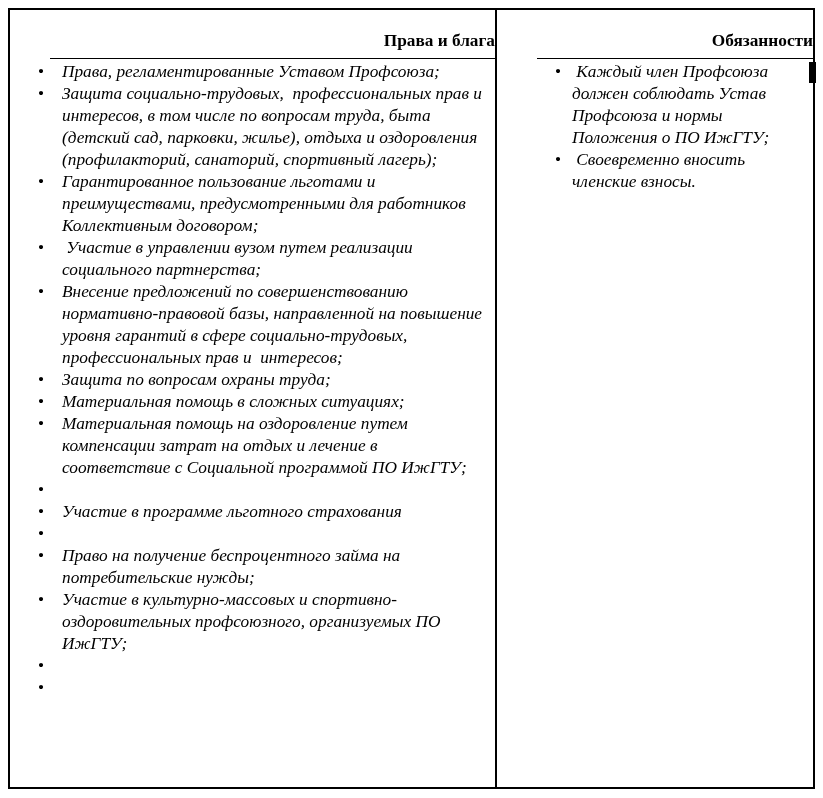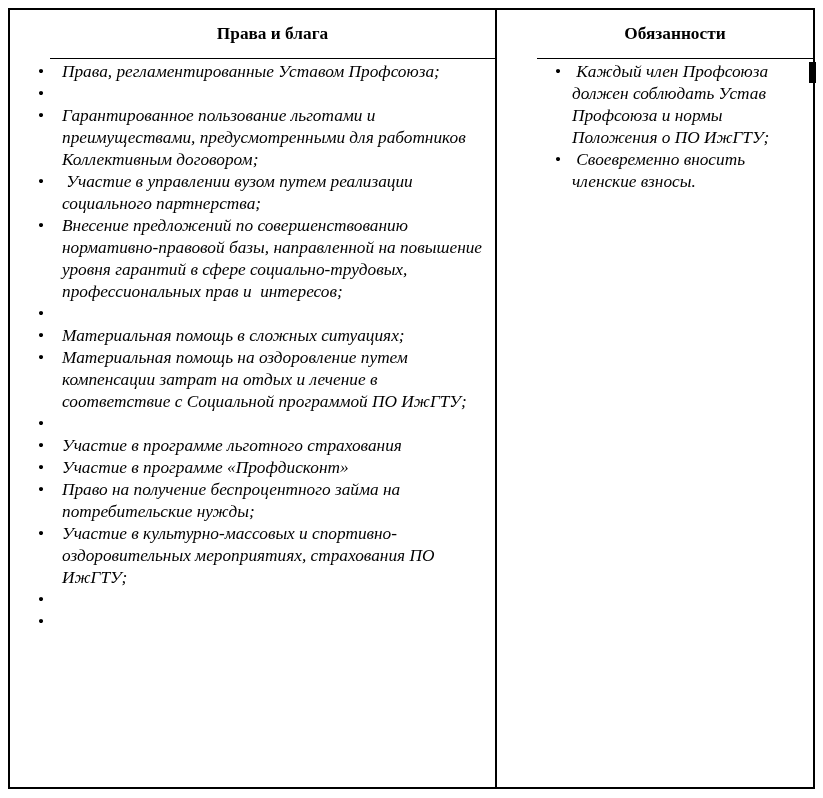--- a/index.html
+++ b/index.html
@@ -30,25 +30,25 @@
   }
   .cell {
     box-sizing: border-box;
     overflow: hidden;
   }
   .col-divider {
     border-right: 2px solid #000000;
   }
   .header-cell {
     border-bottom: 1.5px solid #000000;
-    text-align: center;
+    text-align: right;
     font-weight: bold;
     font-size: 17.3px;
     line-height: 22px;
-    padding-top: 13px;
+    padding-top: 20px;
     margin-left: 40px;
   }
   .body-cell {
     padding-top: 2px;
     font-size: 17.3px;
     line-height: 22px;
   }
   .body-cell.left {
     padding-right: 6px;
   }
@@ -109,62 +109,63 @@
     </div>
 
     <div class="cell body-cell left col-divider">
       <ul class="bullet-list">
           <li>
             <span class="bullet">•</span>
             <span class="item-text">Права, регламентированные Уставом Профсоюза;</span>
           </li>
           <li>
             <span class="bullet">•</span>
+            <span class="item-text">Защита социально-трудовых,  профессиональных прав и интересов, в том числе по вопросам труда, быта (детский сад, парковки, жилье), отдыха и оздоровления (профилакторий, санаторий, спортивный лагерь);</span>
           </li>
           <li>
             <span class="bullet">•</span>
             <span class="item-text">Гарантированное пользование льготами и преимуществами, предусмотренными для работников Коллективным договором;</span>
           </li>
           <li>
             <span class="bullet">•</span>
             <span class="item-text"> Участие в управлении вузом путем реализации социального партнерства;</span>
           </li>
           <li>
             <span class="bullet">•</span>
             <span class="item-text">Внесение предложений по совершенствованию нормативно-правовой базы, направленной на повышение уровня гарантий в сфере социально-трудовых, профессиональных прав и  интересов;</span>
           </li>
           <li>
             <span class="bullet">•</span>
+            <span class="item-text">Защита по вопросам охраны труда;</span>
           </li>
           <li>
             <span class="bullet">•</span>
             <span class="item-text">Материальная помощь в сложных ситуациях;</span>
           </li>
           <li>
             <span class="bullet">•</span>
             <span class="item-text">Материальная помощь на оздоровление путем компенсации затрат на отдых и лечение в соответствие с Социальной программой ПО ИжГТУ;</span>
           </li>
           <li>
             <span class="bullet">•</span>
           </li>
           <li>
             <span class="bullet">•</span>
             <span class="item-text">Участие в программе льготного страхования</span>
           </li>
           <li>
             <span class="bullet">•</span>
-            <span class="item-text">Участие в программе «Профдисконт»</span>
           </li>
           <li>
             <span class="bullet">•</span>
             <span class="item-text">Право на получение беспроцентного займа на потребительские нужды;</span>
           </li>
           <li>
             <span class="bullet">•</span>
-            <span class="item-text">Участие в культурно-массовых и спортивно-оздоровительных мероприятиях, страхования ПО ИжГТУ;</span>
+            <span class="item-text">Участие в культурно-массовых и спортивно-оздоровительных профсоюзного, организуемых ПО ИжГТУ;</span>
           </li>
           <li>
             <span class="bullet">•</span>
           </li>
           <li>
             <span class="bullet">•</span>
           </li>
         </ul>
     </div>
 

